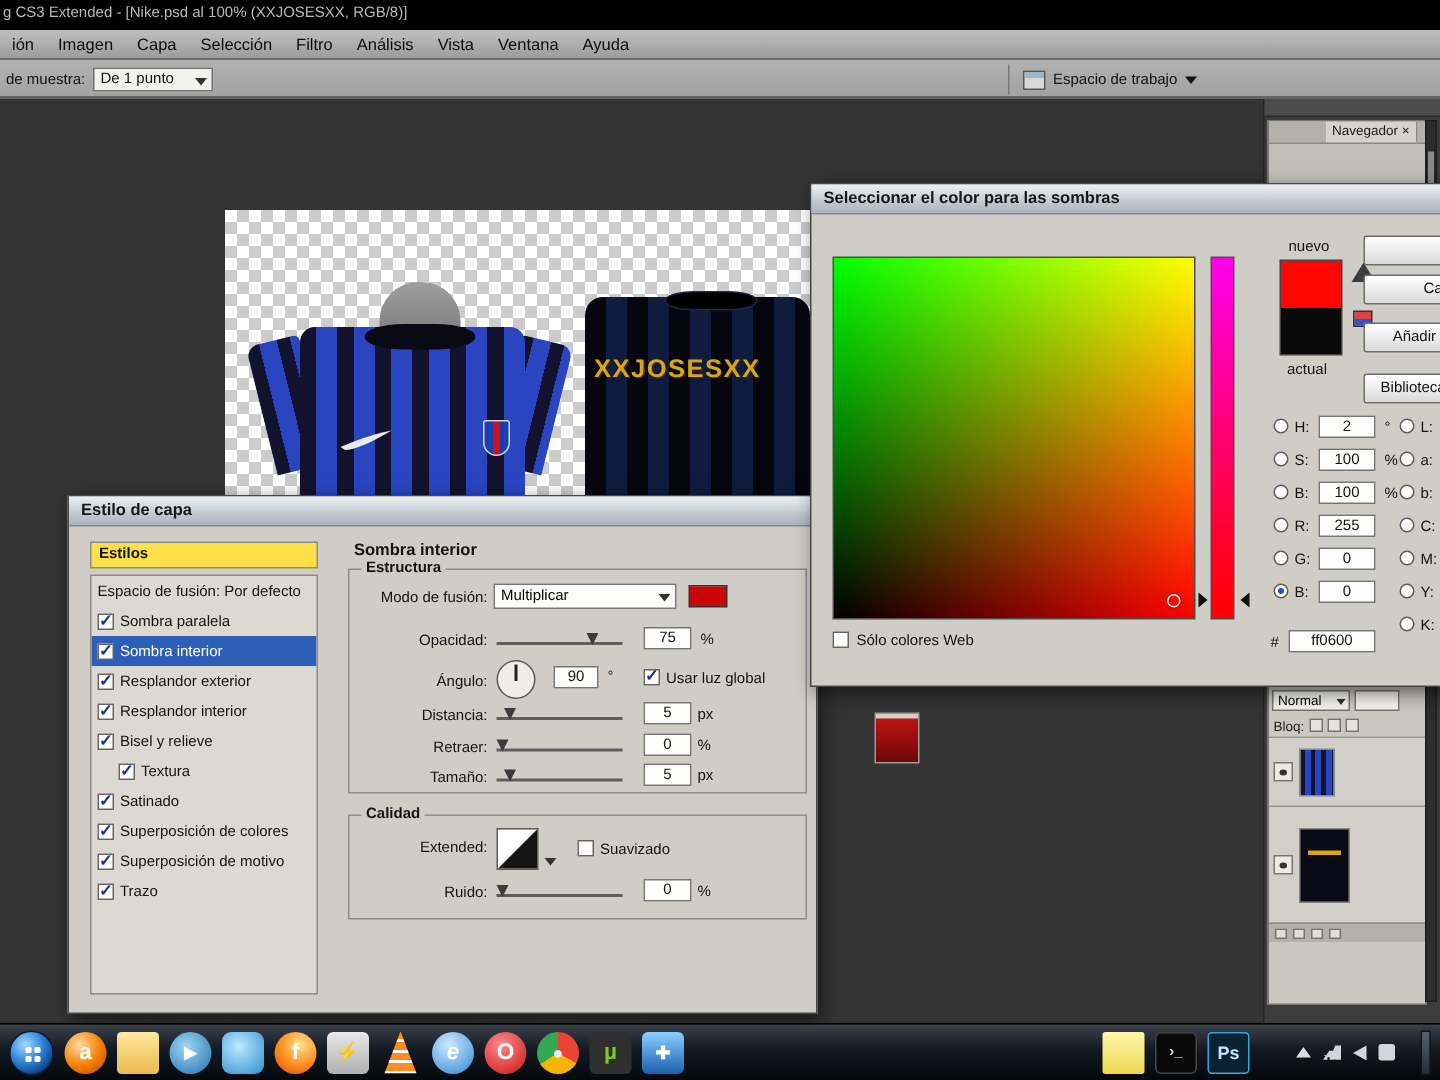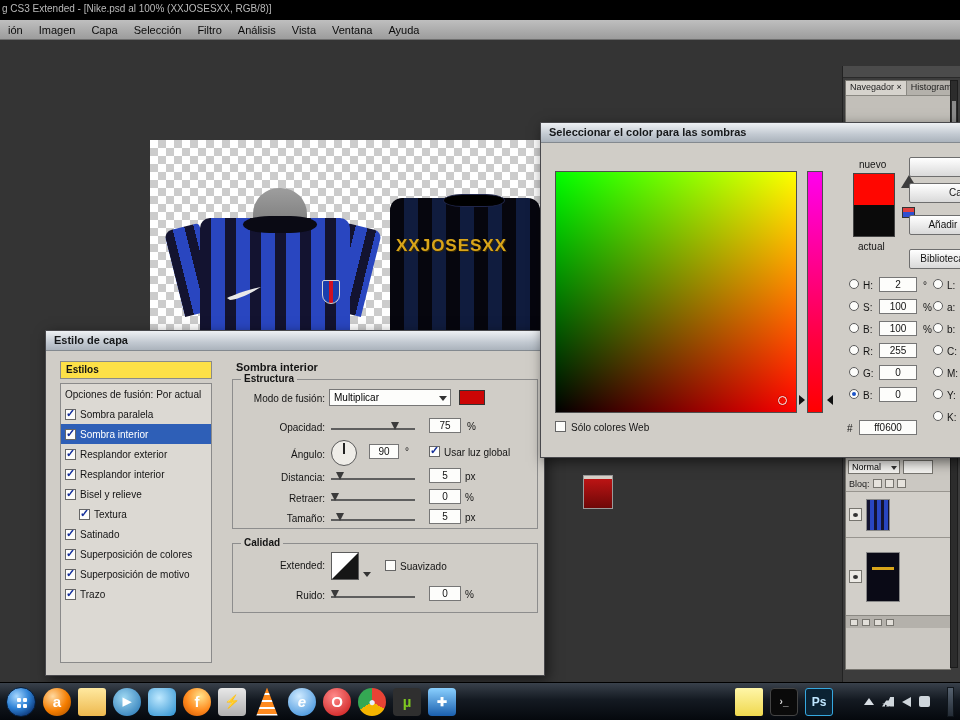--- a/index.html
+++ b/index.html
@@ -83,21 +83,21 @@
   .cp-swatch > div { width:100%; height:50%; }
   .warn-tri { left:360px; top:52px; width:0; height:0; border-left:8px solid transparent; border-right:8px solid transparent; border-bottom:13px solid #3c3c3c; }
   .web-cube { left:361px; top:84px; width:13px; height:11px; border:1px solid #333; background:linear-gradient(#e04040 50%,#3050d0 50%); }
   .cp-btn { position:absolute; left:368px; width:120px; height:20px; background:linear-gradient(#ffffff,#d9d9d9); border:1px solid #6e6e6e; border-radius:2px; font-size:10px; text-align:center; line-height:18px; color:#111; white-space:nowrap; overflow:hidden; }
 
   
   .dock { right:0; top:66px; width:118px; height:616px; background:#3c3c3c; border-left:1px solid #222; z-index:2; }
   .dock-topbar { position:absolute; left:0; top:0; width:100%; height:12px; background:#4b4b4b; border-bottom:1px solid #2a2a2a; }
   .panel { position:absolute; left:2px; width:106px; background:#cbc8c2; border:1px solid #77756f; }
   .panel-tabs { height:15px; background:#b4b1ab; border-bottom:1px solid #8b8983; display:flex; font-size:9px; color:#1c1c1c; overflow:hidden; }
-  .panel-tab { padding:1px 4px 0 4px; background:#d6d3cd; border-right:1px solid #8b8983; white-space:nowrap; }
+  .panel-tab { padding:1px 4px 0 4px; background:#d6d3cd; border-right:1px solid #8b8983; white-space:nowrap;margin-left:38px; }
   .panel-tab.off { background:#b4b1ab; }
   .nav-body { height:26px; background:#c2bfb9; }
   .lay-ctrl { height:18px; display:flex; align-items:center; gap:3px; padding:1px 2px; }
   .mini-dd { position:relative; width:52px; height:14px; background:#f4f3f0; border:1px solid #77756f; font-size:9px; line-height:12px; padding:0 10px 0 3px; }
   .mini-dd::after { content:""; position:absolute; right:2px; top:5px; border-left:3px solid transparent; border-right:3px solid transparent; border-top:4px solid #333; }
   .mini-box { width:30px; height:14px; background:#f4f3f0; border:1px solid #77756f; }
   .lock-row { height:15px; display:flex; align-items:center; gap:3px; font-size:9px; padding:0 3px; color:#1c1c1c; }
   .lock-ic { width:9px; height:9px; background:#e6e3dd; border:1px solid #77756f; }
   .layer-row { border-top:1px solid #98958f; background:#d2cfc9; display:flex; align-items:center; gap:4px; padding:2px 3px; }
   .eye { width:13px; height:13px; background:#eceae5; border:1px solid #77756f; position:relative; }
@@ -137,20 +137,32 @@
     <span class="menu-item">Imagen</span>
     <span class="menu-item">Capa</span>
     <span class="menu-item">Selección</span>
     <span class="menu-item">Filtro</span>
     <span class="menu-item">Análisis</span>
     <span class="menu-item">Vista</span>
     <span class="menu-item">Ventana</span>
     <span class="menu-item">Ayuda</span>
   </div>
 
+  <div class="a optionsbar">
+    <span class="a opt-label">de muestra:</span>
+    <div class="a opt-dd">
+      <span>De 1 punto</span>
+    </div>
+    <div class="a opt-sep"></div>
+    <div class="a ws">
+      <span class="ws-icon"></span>
+      <span>Espacio de trabajo</span>
+      <span class="ws-arrow"></span>
+    </div>
+  </div>
 
   <div class="a main-area">
     <div class="a checker"></div>
 
     <div class="a sleeve sl-l"></div>
     <div class="a sleeve sl-r"></div>
     <div class="a neck"></div>
     <div class="a torso-l"></div>
     <div class="a collar-l"></div>
     <svg class="a" style="left:226px;top:220px;width:36px;height:16px" viewBox="0 0 36 14">
@@ -209,21 +221,21 @@
     </div>
     <div class="dock-scroll"></div>
   </div>
 
   <div class="a dialog ls">
     <div class="dlg-title">Estilo de capa</div>
 
     <div class="a est-hdr">Estilos</div>
     <div class="a est-list">
       <div class="style-row">
-        <span>Opciones de fusión: Por actual</span>
+        <span>Espacio de fusión: Por defecto</span>
       </div>
       <div class="style-row">
         <span class="cbx on"></span>
         <span>Sombra paralela</span>
       </div>
       <div class="style-row sel">
         <span class="cbx on"></span>
         <span>Sombra interior</span>
       </div>
       <div class="style-row">

